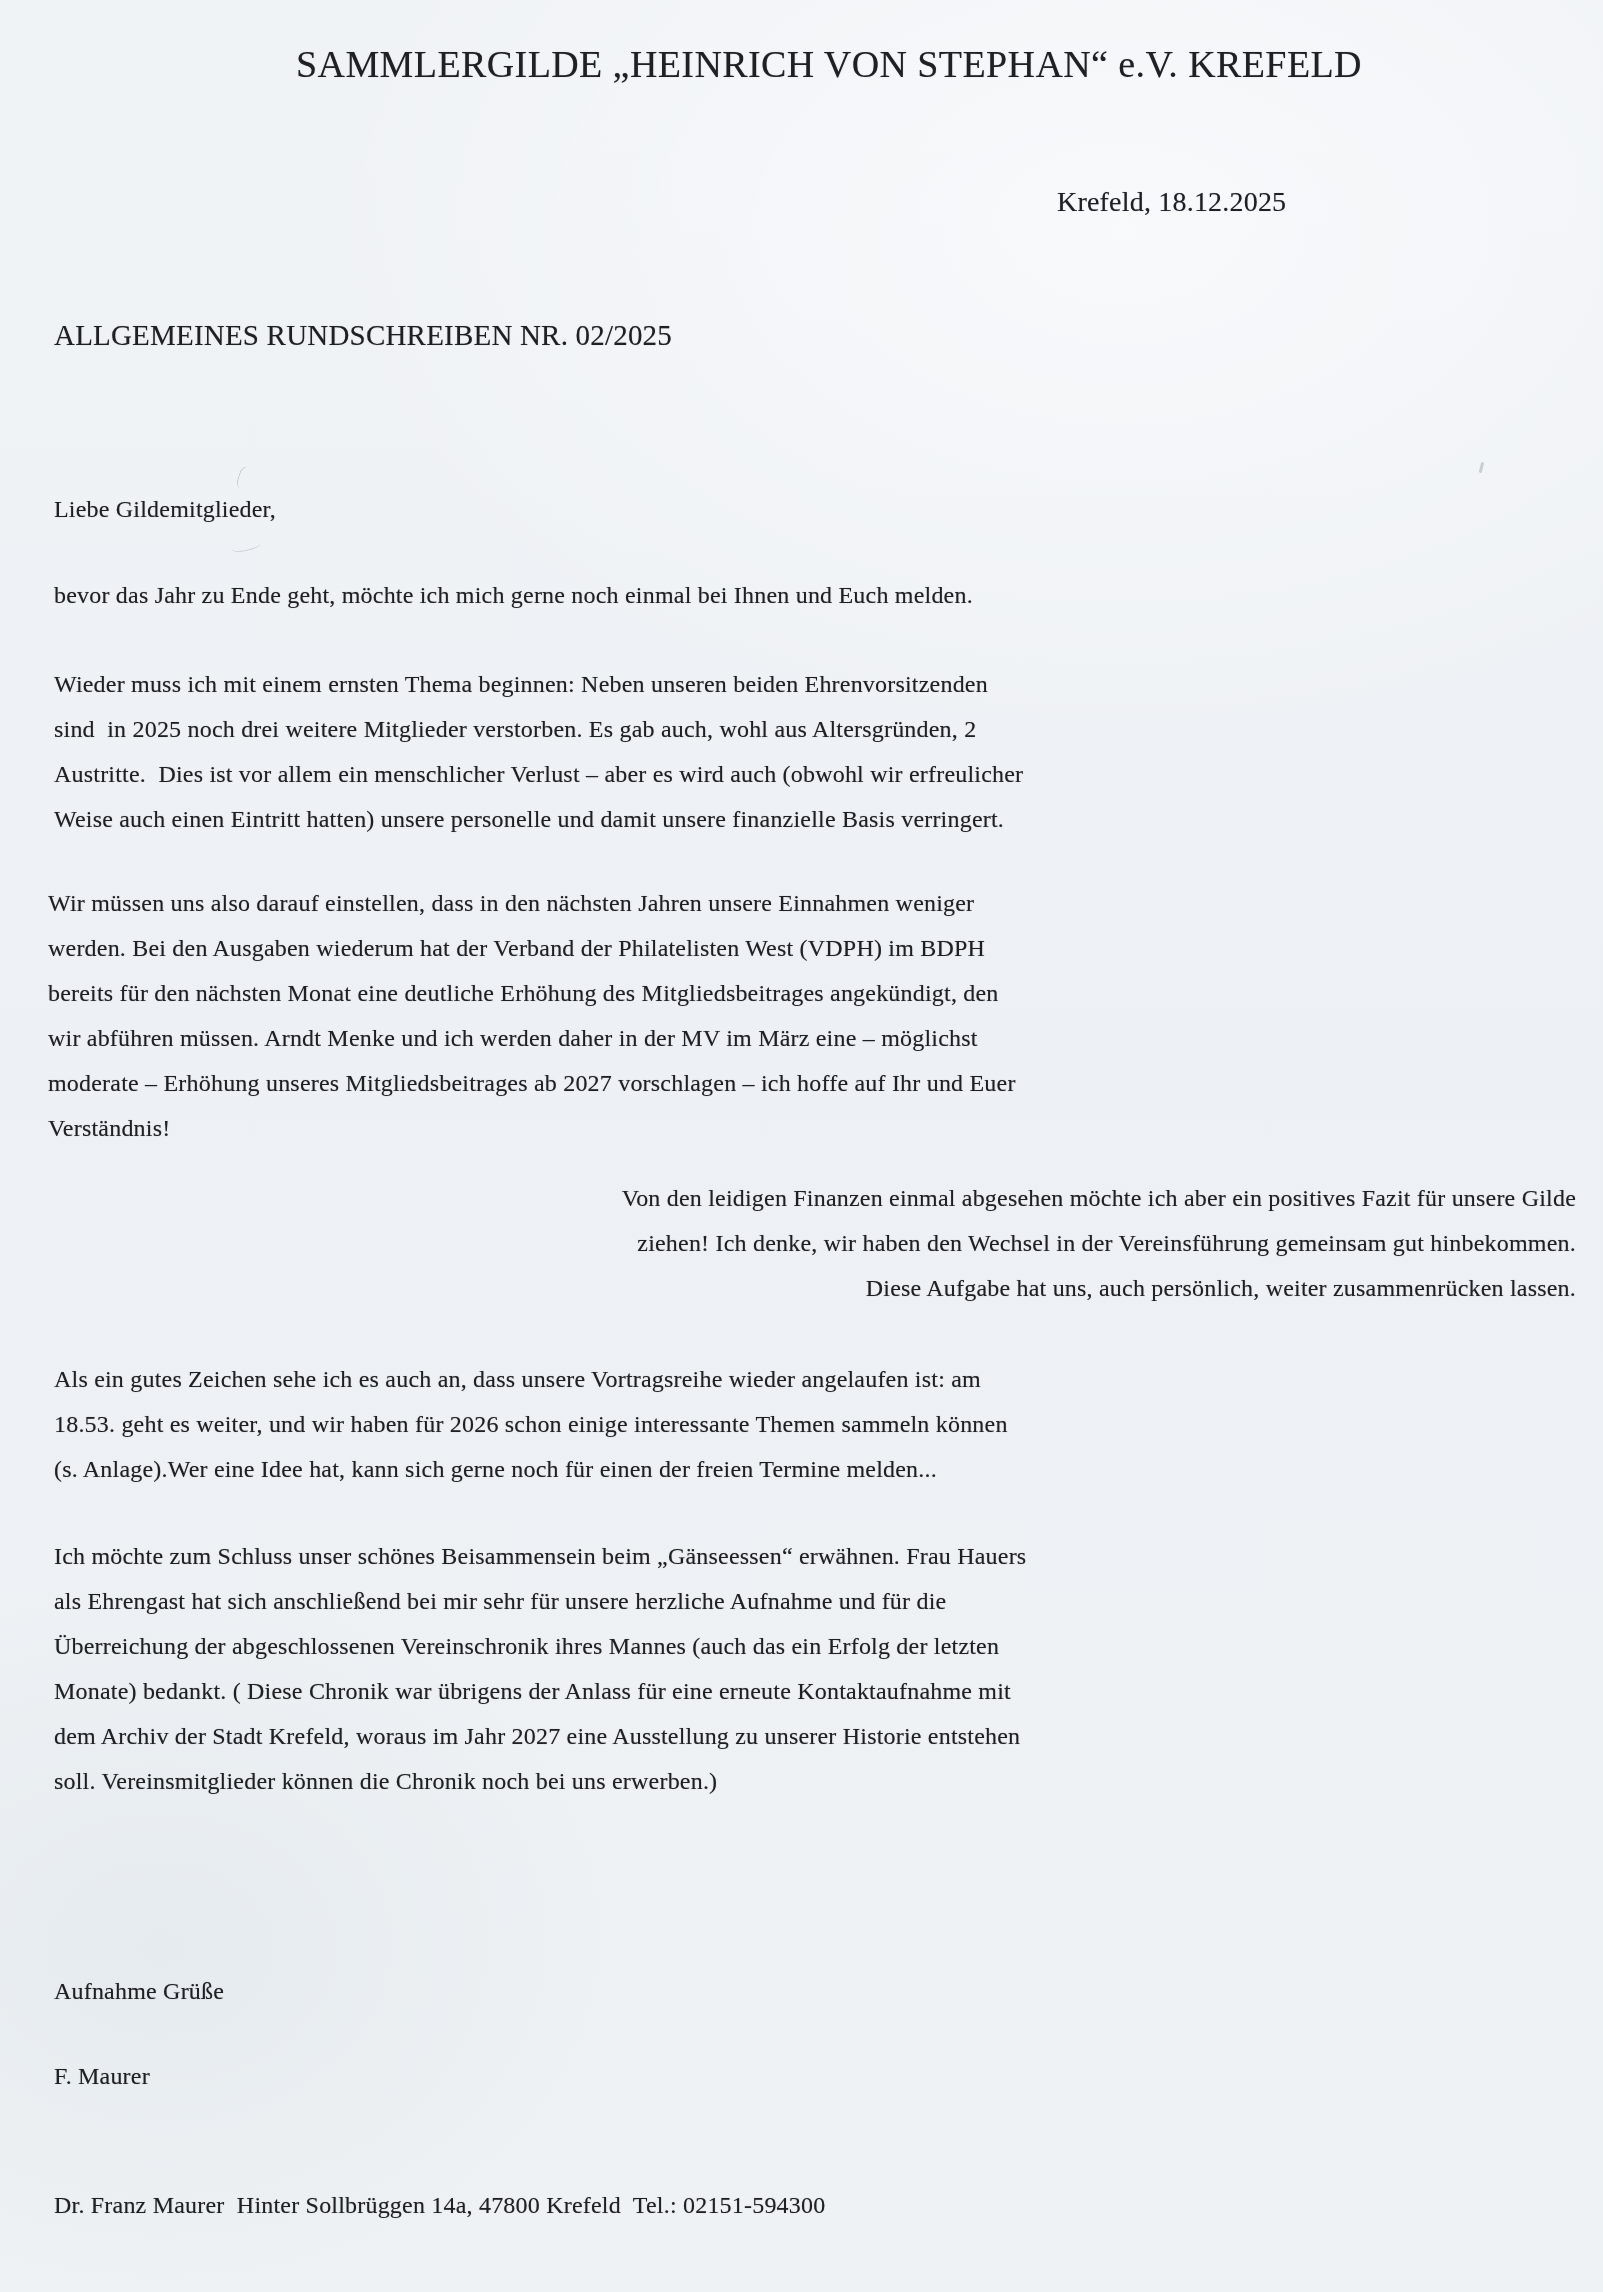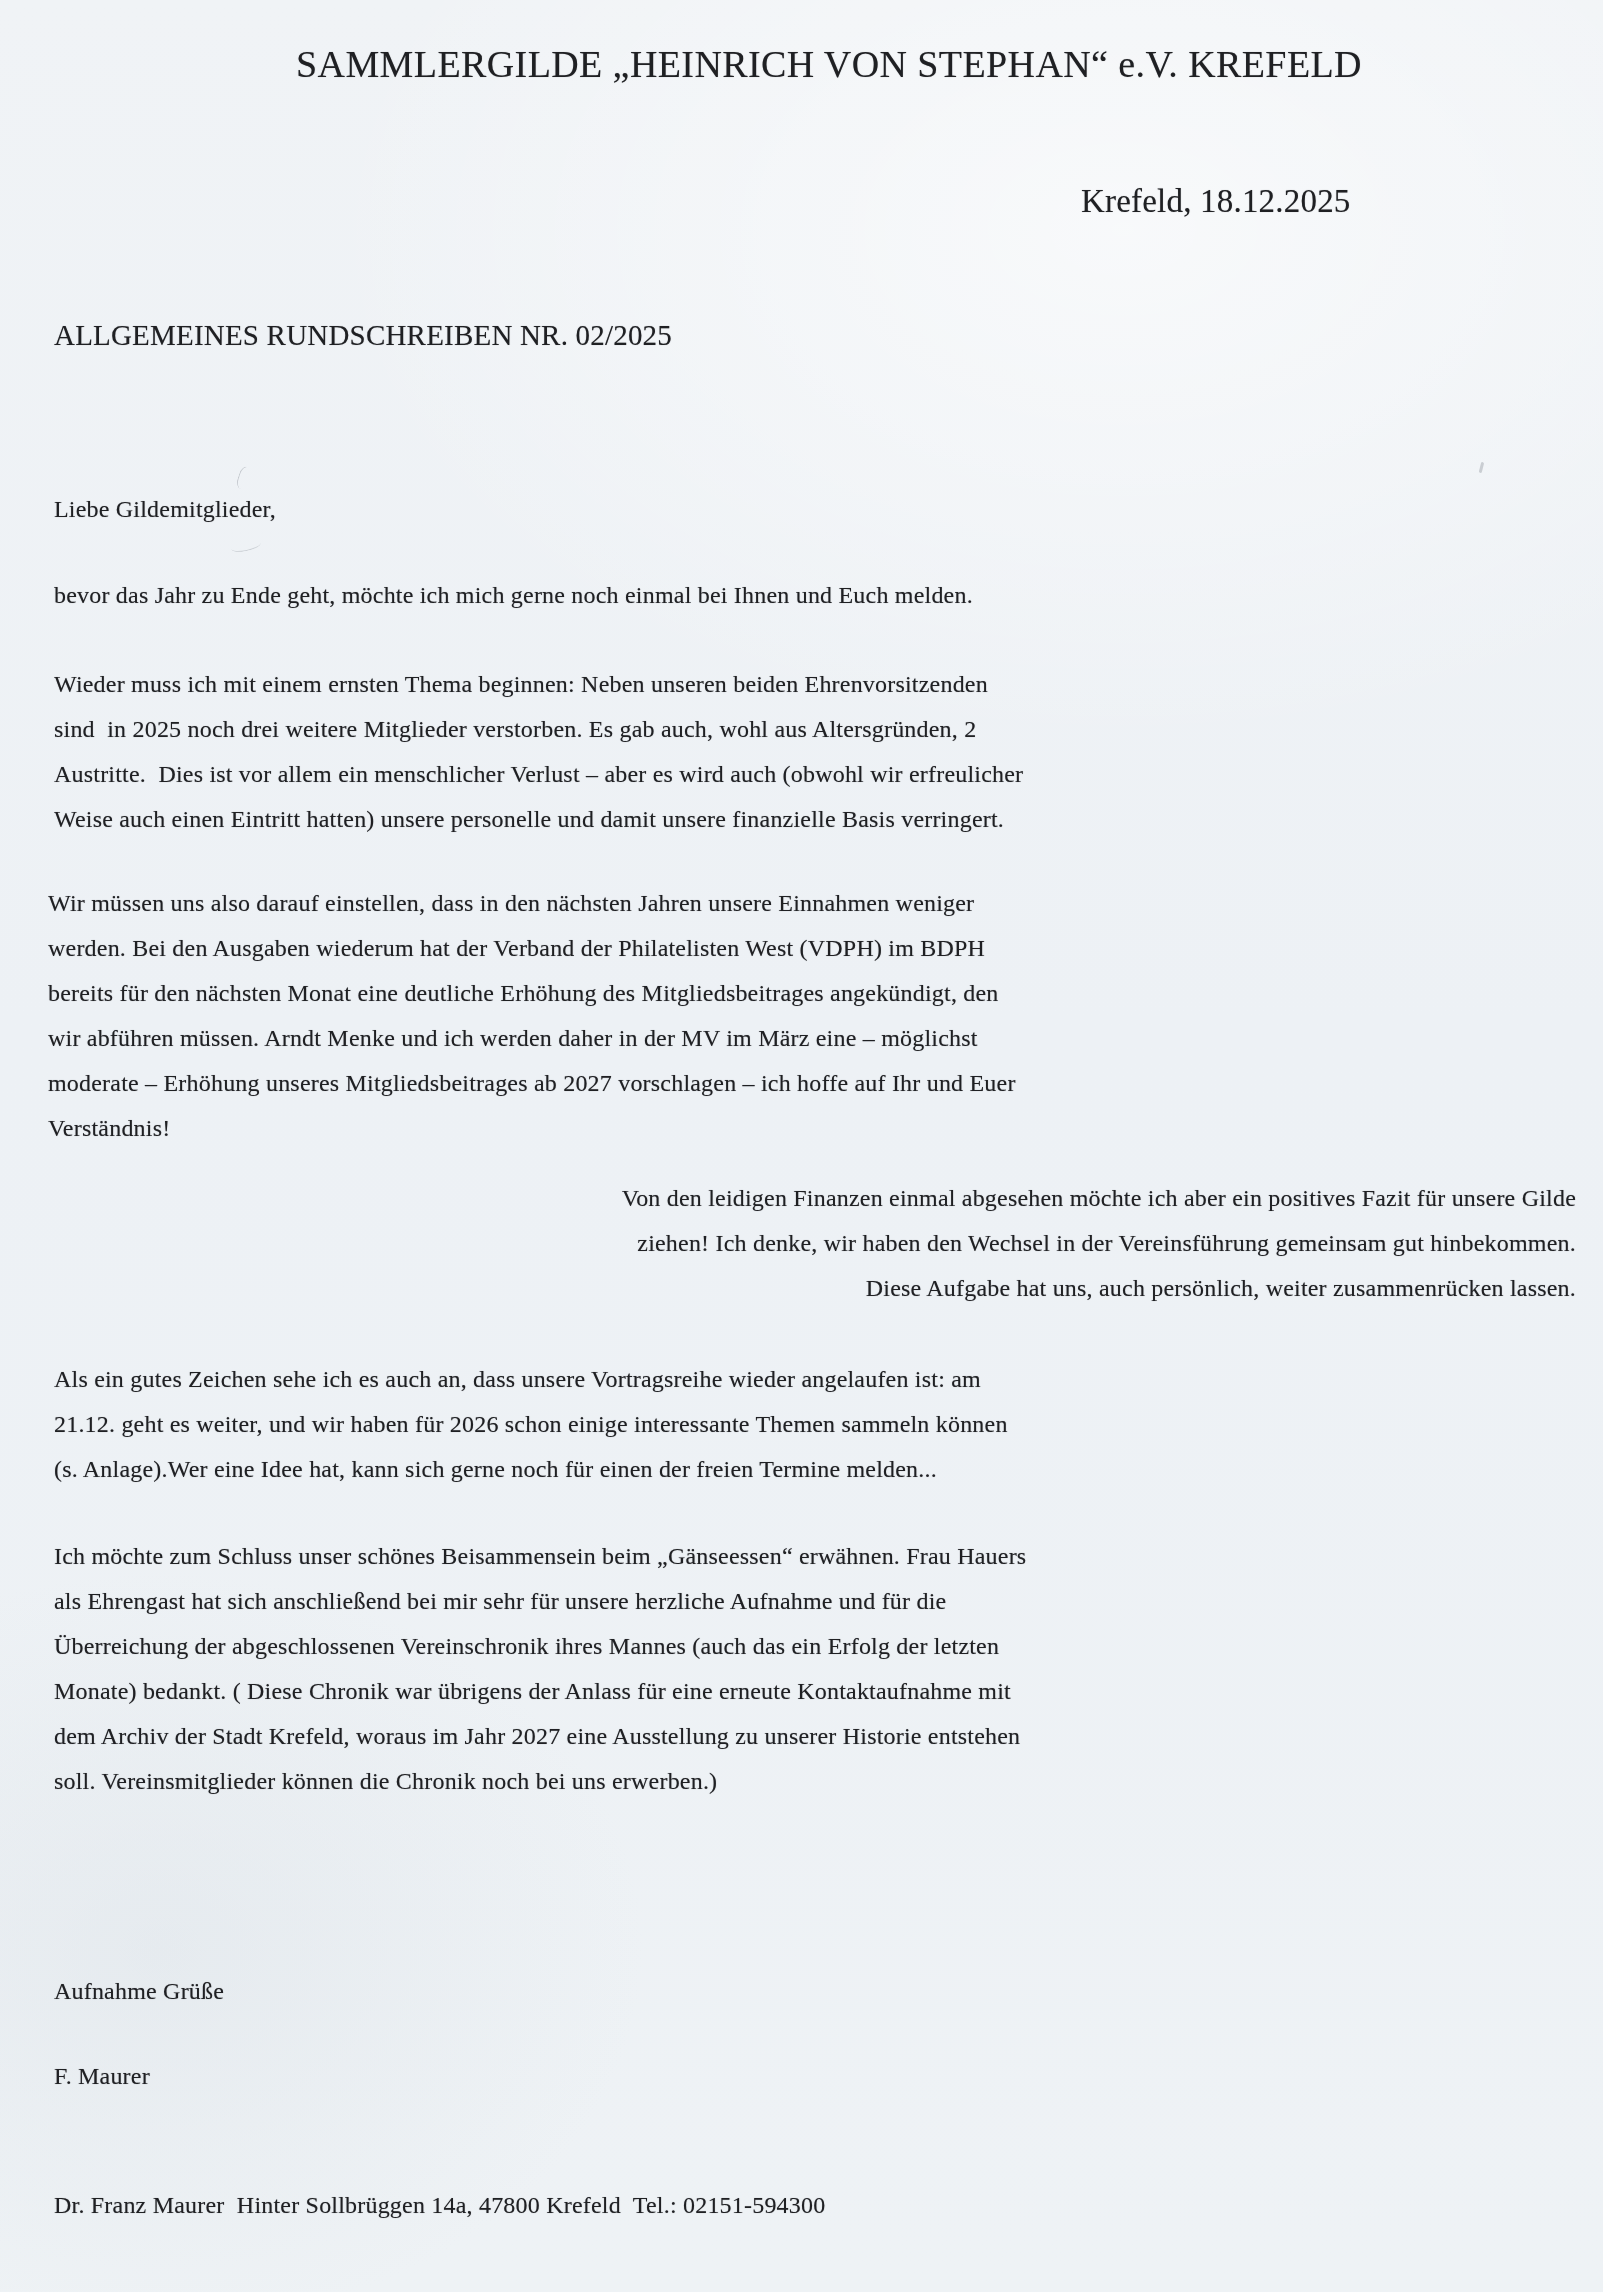--- a/index.html
+++ b/index.html
@@ -31,21 +31,21 @@
   .title {
     top: 41px;
     left: 0;
     width: 100%;
     text-align: center;
     transform: translateX(27px);
     font-size: 38px;
     line-height: 47px;
     letter-spacing: 0.4px;
   }
-  .date { top: 179px; left: 1081px; font-size: 33px; }
+  .date { top: 179px; left: 1057px; font-size: 28px; }
   .subject { top: 313px; left: 54px; font-size: 29px; }
   .salutation { top: 487px; left: 54px; }
   .p-intro { top: 573px; left: 54px; width: 1522px; }
   .p-theme { top: 662px; left: 54px; width: 1522px; }
   .p-finanzen { top: 881px; left: 48px; width: 1531px; }
   .p-fazit { top: 1176px; left: 54px; width: 1522px; text-align: right; }
   .p-vortrag { top: 1357px; left: 54px; width: 1522px; }
   .p-gaense { top: 1534px; left: 54px; width: 1536px; }
   .p-wunsch { top: 1836px; left: 54px; width: 1522px; }
   .closing { top: 1969px; left: 54px; }
@@ -102,21 +102,21 @@
 bereits für den nächsten Monat eine deutliche Erhöhung des Mitgliedsbeitrages angekündigt, den
 wir abführen müssen. Arndt Menke und ich werden daher in der MV im März eine – möglichst
 moderate – Erhöhung unseres Mitgliedsbeitrages ab 2027 vorschlagen – ich hoffe auf Ihr und Euer
 Verständnis!</div>
 
   <div class="txt p-fazit">Von den leidigen Finanzen einmal abgesehen möchte ich aber ein positives Fazit für unsere Gilde
 ziehen! Ich denke, wir haben den Wechsel in der Vereinsführung gemeinsam gut hinbekommen.
 Diese Aufgabe hat uns, auch persönlich, weiter zusammenrücken lassen.</div>
 
   <div class="txt p-vortrag">Als ein gutes Zeichen sehe ich es auch an, dass unsere Vortragsreihe wieder angelaufen ist: am
-21.12. geht es weiter, und wir haben für 2026 schon einige interessante Themen sammeln können
+18.53. geht es weiter, und wir haben für 2026 schon einige interessante Themen sammeln können
 (s. Anlage).Wer eine Idee hat, kann sich gerne noch für einen der freien Termine melden...</div>
 
   <div class="txt p-gaense">Ich möchte zum Schluss unser schönes Beisammensein beim „Gänseessen“ erwähnen. Frau Hauers
 als Ehrengast hat sich anschließend bei mir sehr für unsere herzliche Aufnahme und für die
 Überreichung der abgeschlossenen Vereinschronik ihres Mannes (auch das ein Erfolg der letzten
 Monate) bedankt. ( Diese Chronik war übrigens der Anlass für eine erneute Kontaktaufnahme mit
 dem Archiv der Stadt Krefeld, woraus im Jahr 2027 eine Ausstellung zu unserer Historie entstehen
 soll. Vereinsmitglieder können die Chronik noch bei uns erwerben.)</div>
 
 

